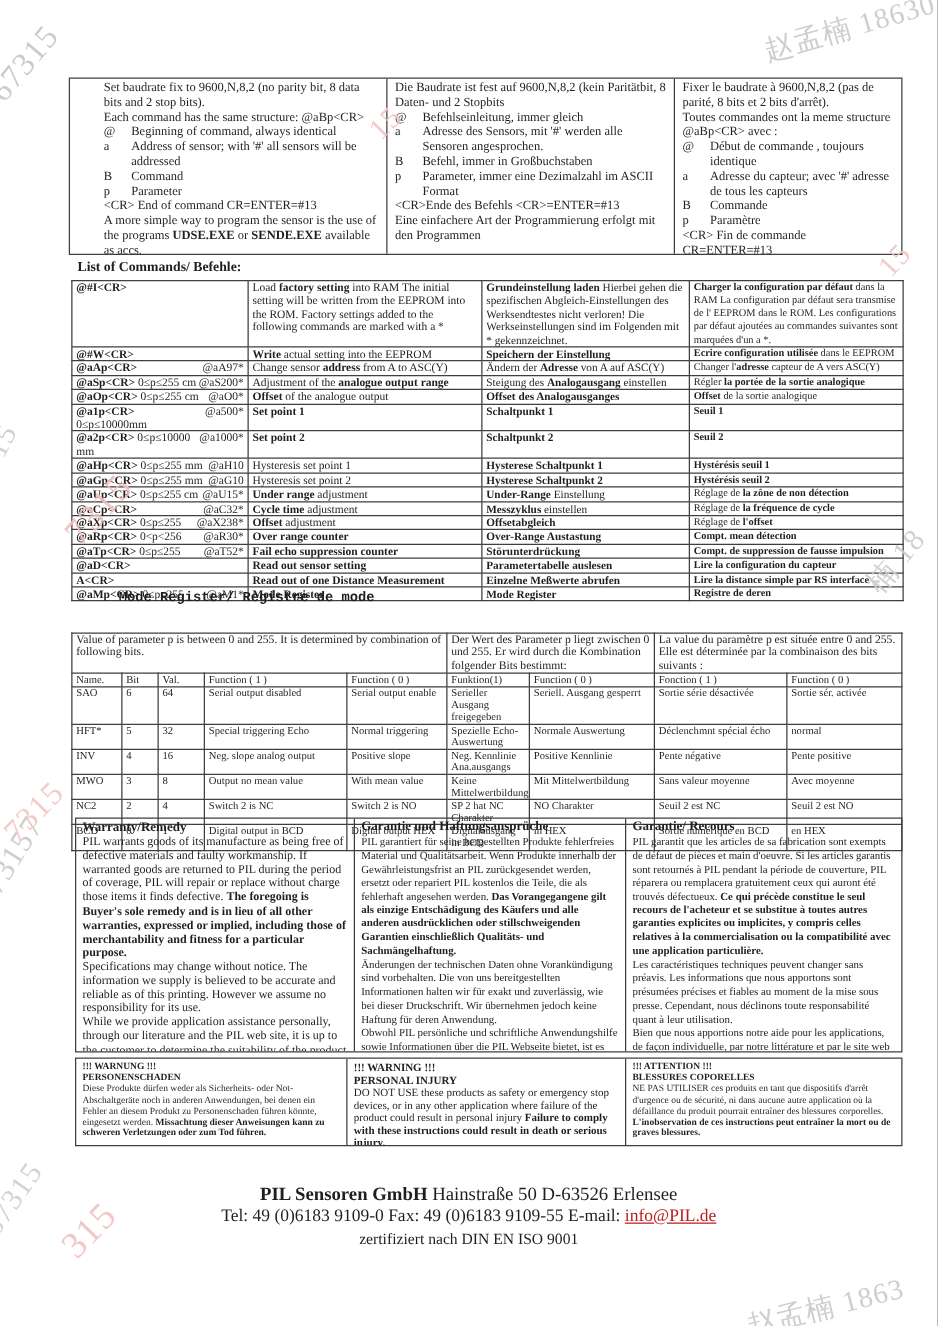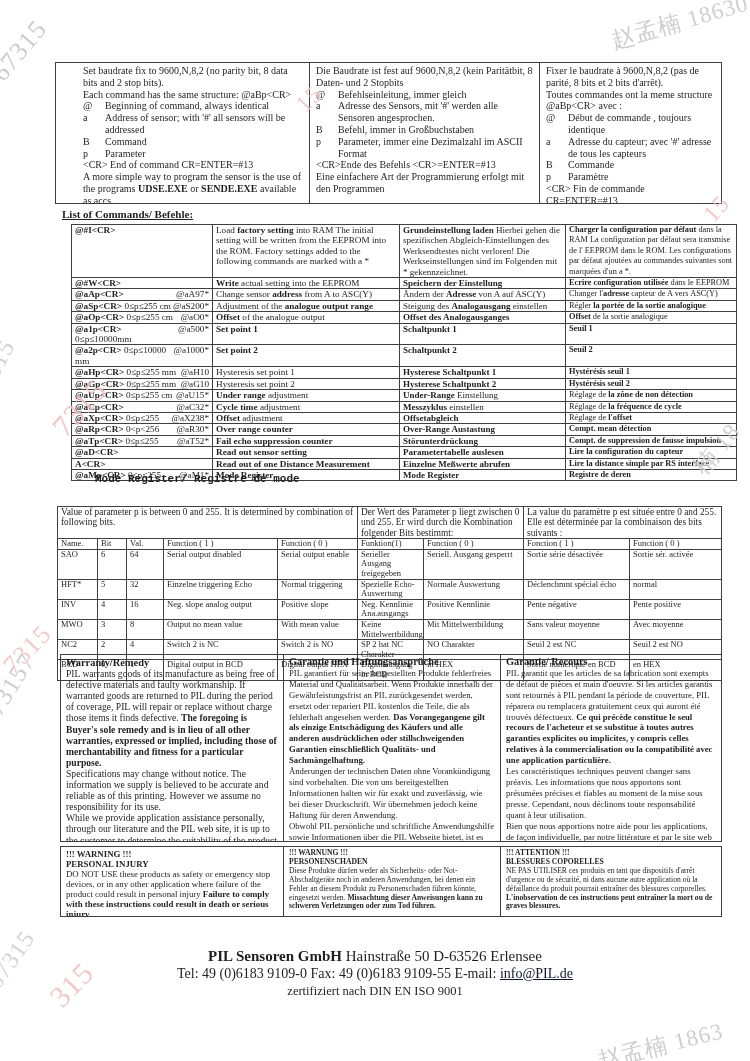--- a/index.html
+++ b/index.html
@@ -17,25 +17,25 @@
   .top-box { position:absolute; left:55px; top:62px; width:667px; height:142px;
              border:1px solid #3f3f3f; display:flex; z-index:2; background:transparent; }
   .tcol { padding:2px 5px 0 6px; font-size:10px; line-height:11.8px; overflow:hidden; }
   .tcol-en { width:233px; border-right:1px solid #3f3f3f;margin-left:21px; }
   .tcol-de { width:230px; border-right:1px solid #3f3f3f; }
   .tcol-fr { flex:1; }
   .titem { display:flex; }
   .titem .k { width:22px; flex:none; }
   .titem .v { flex:1; }
   
-  .cmd-label { position:absolute; left:62px; top:208px; font-weight:bold; font-size:11px; z-index:2;text-decoration:underline; }
+  .cmd-label { position:absolute; left:62px; top:208px; font-weight:bold; font-size:11px; z-index:2; }
   table { border-collapse:collapse; table-layout:fixed; background:transparent; }
   td,th { border:1px solid #3f3f3f; vertical-align:top; text-align:left;
           padding:0 3px; font-weight:normal; }
-  .cmd-table { position:absolute; left:71px; top:224px; width:665px; z-index:2; }
+  .cmd-table { position:absolute; left:57px; top:224px; width:665px; z-index:2; }
   .cmd-table td { font-size:9.2px; line-height:10.4px; }
   .cmd-table td.fr { font-size:8.3px; }
   .cmd-table td.de { font-size:9.0px; }
   .cmdflex { display:flex; justify-content:space-between; }
   .cmdflex .ex { text-align:right; flex:none; padding-left:2px; }
   
   .mode-label { position:absolute; left:95px; top:473px; font-weight:bold; font-size:11px; z-index:2;font-family:Liberation Mono, monospace; }
   .mode-table { position:absolute; left:57px; top:506px; width:664px; z-index:2; }
   .mode-table td, .mode-table th { font-size:8.5px; line-height:9.6px; }
   .mode-table td.intro { font-size:9.3px; line-height:10.4px; }
@@ -53,21 +53,21 @@
   .gcol { padding:2px 5px; overflow:hidden; }
   .gcol-en { width:223px; border-right:1px solid #3f3f3f; font-size:8.8px; line-height:10px; }
   .gcol-de { width:217px; border-right:1px solid #3f3f3f; font-size:7.6px; line-height:8.9px; }
   .gcol-fr { flex:1; font-size:7.6px; line-height:8.9px; }
   .gtitle { font-weight:bold; }
   
   .footer { position:absolute; left:0; top:948px; width:100%; text-align:center; z-index:2; }
   .f1 { font-size:15px; }
   .f2 { font-size:14px; margin-top:1px; }
   .f3 { font-size:12.5px; margin-top:2px; }
-  .email { color:#0f172a; text-decoration:underline; }
+  .email { color:#b91c1c; text-decoration:underline; }
 </style>
 </head>
 <body>
 
 <div id="page">
 
   <div class="wm-layer">
 
       <div class="wm" style="left: -30px; top: 95px; transform: rotate(-50deg); color: rgb(199, 199, 199); font-size: 26px;">30367315</div>
 
@@ -458,21 +458,21 @@
           <td>Serieller Ausgang freigegeben</td>
           <td>Seriell. Ausgang gesperrt</td>
           <td>Sortie série désactivée</td>
           <td>Sortie sér. activée</td>
         </tr>
 
         <tr>
           <td>HFT*</td>
           <td>5</td>
           <td>32</td>
-          <td>Einzelne triggering Echo</td>
+          <td>Special triggering Echo</td>
           <td>Normal triggering</td>
           <td>Spezielle Echo- Auswertung</td>
           <td>Normale Auswertung</td>
           <td>Déclenchmnt spécial écho</td>
           <td>normal</td>
         </tr>
 
         <tr>
           <td>INV</td>
           <td>4</td>
@@ -548,30 +548,30 @@
       <div>
 
       <div class="wpara"><span>PIL garantit que les articles de sa fabrication sont exempts de défaut de pièces et main d'oeuvre. Si les articles garantis sont retournés à PIL pendant la période de couverture, PIL réparera ou remplacera gratuitement ceux qui auront été trouvés défectueux. </span><b>Ce qui précède constitue le seul recours de l'acheteur et se substitue à toutes autres garanties explicites ou implicites, y compris celles relatives à la commercialisation ou la compatibilité avec une application particulière.</b><span></span></div>
           <div class="wpara"><span>Les caractéristiques techniques peuvent changer sans préavis. Les informations que nous apportons sont présumées précises et fiables au moment de la mise sous presse. Cependant, nous déclinons toute responsabilité quant à leur utilisation.</span></div>
           <div class="wpara"><span>Bien que nous apportions notre aide pour les applications, de façon individuelle, par notre littérature et par le site web PIL, il incombe au client de déterminer si le produit convient à l'application.</span></div>
         </div>
     </div>
   </div>
 
   <div class="warning-box">
+    <div class="gcol gcol-de">
+      <div class="gtitle">!!! WARNUNG !!!</div>
+      <div class="gtitle">PERSONENSCHADEN</div>
+      <div class="gbody"><span>Diese Produkte dürfen weder als Sicherheits- oder Not-Abschaltgeräte noch in anderen Anwendungen, bei denen ein Fehler an diesem Produkt zu Personenschaden führen könnte, eingesetzt werden. </span><b>Missachtung dieser Anweisungen kann zu schweren Verletzungen oder zum Tod führen.</b><span></span></div>
+    </div>
     <div class="gcol gcol-en">
       <div class="gtitle">!!! WARNING !!!</div>
       <div class="gtitle">PERSONAL INJURY</div>
       <div class="gbody"><span>DO NOT USE these products as safety or emergency stop devices, or in any other application where failure of the product could result in personal injury </span><b>Failure to comply with these instructions could result in death or serious injury.</b><span></span></div>
     </div>
-    <div class="gcol gcol-de">
-      <div class="gtitle">!!! WARNUNG !!!</div>
-      <div class="gtitle">PERSONENSCHADEN</div>
-      <div class="gbody"><span>Diese Produkte dürfen weder als Sicherheits- oder Not-Abschaltgeräte noch in anderen Anwendungen, bei denen ein Fehler an diesem Produkt zu Personenschaden führen könnte, eingesetzt werden. </span><b>Missachtung dieser Anweisungen kann zu schweren Verletzungen oder zum Tod führen.</b><span></span></div>
-    </div>
     <div class="gcol gcol-fr">
       <div class="gtitle">!!! ATTENTION !!!</div>
       <div class="gtitle">BLESSURES COPORELLES</div>
       <div class="gbody"><span>NE PAS UTILISER ces produits en tant que dispositifs d'arrêt d'urgence ou de sécurité, ni dans aucune autre application où la défaillance du produit pourrait entraîner des blessures corporelles. </span><b>L'inobservation de ces instructions peut entraîner la mort ou de graves blessures.</b><span></span></div>
     </div>
   </div>
 
   <div class="footer">
     <div class="f1"><span></span><b>PIL Sensoren GmbH</b><span> Hainstraße 50 D-63526 Erlensee</span></div>
     <div class="f2">

